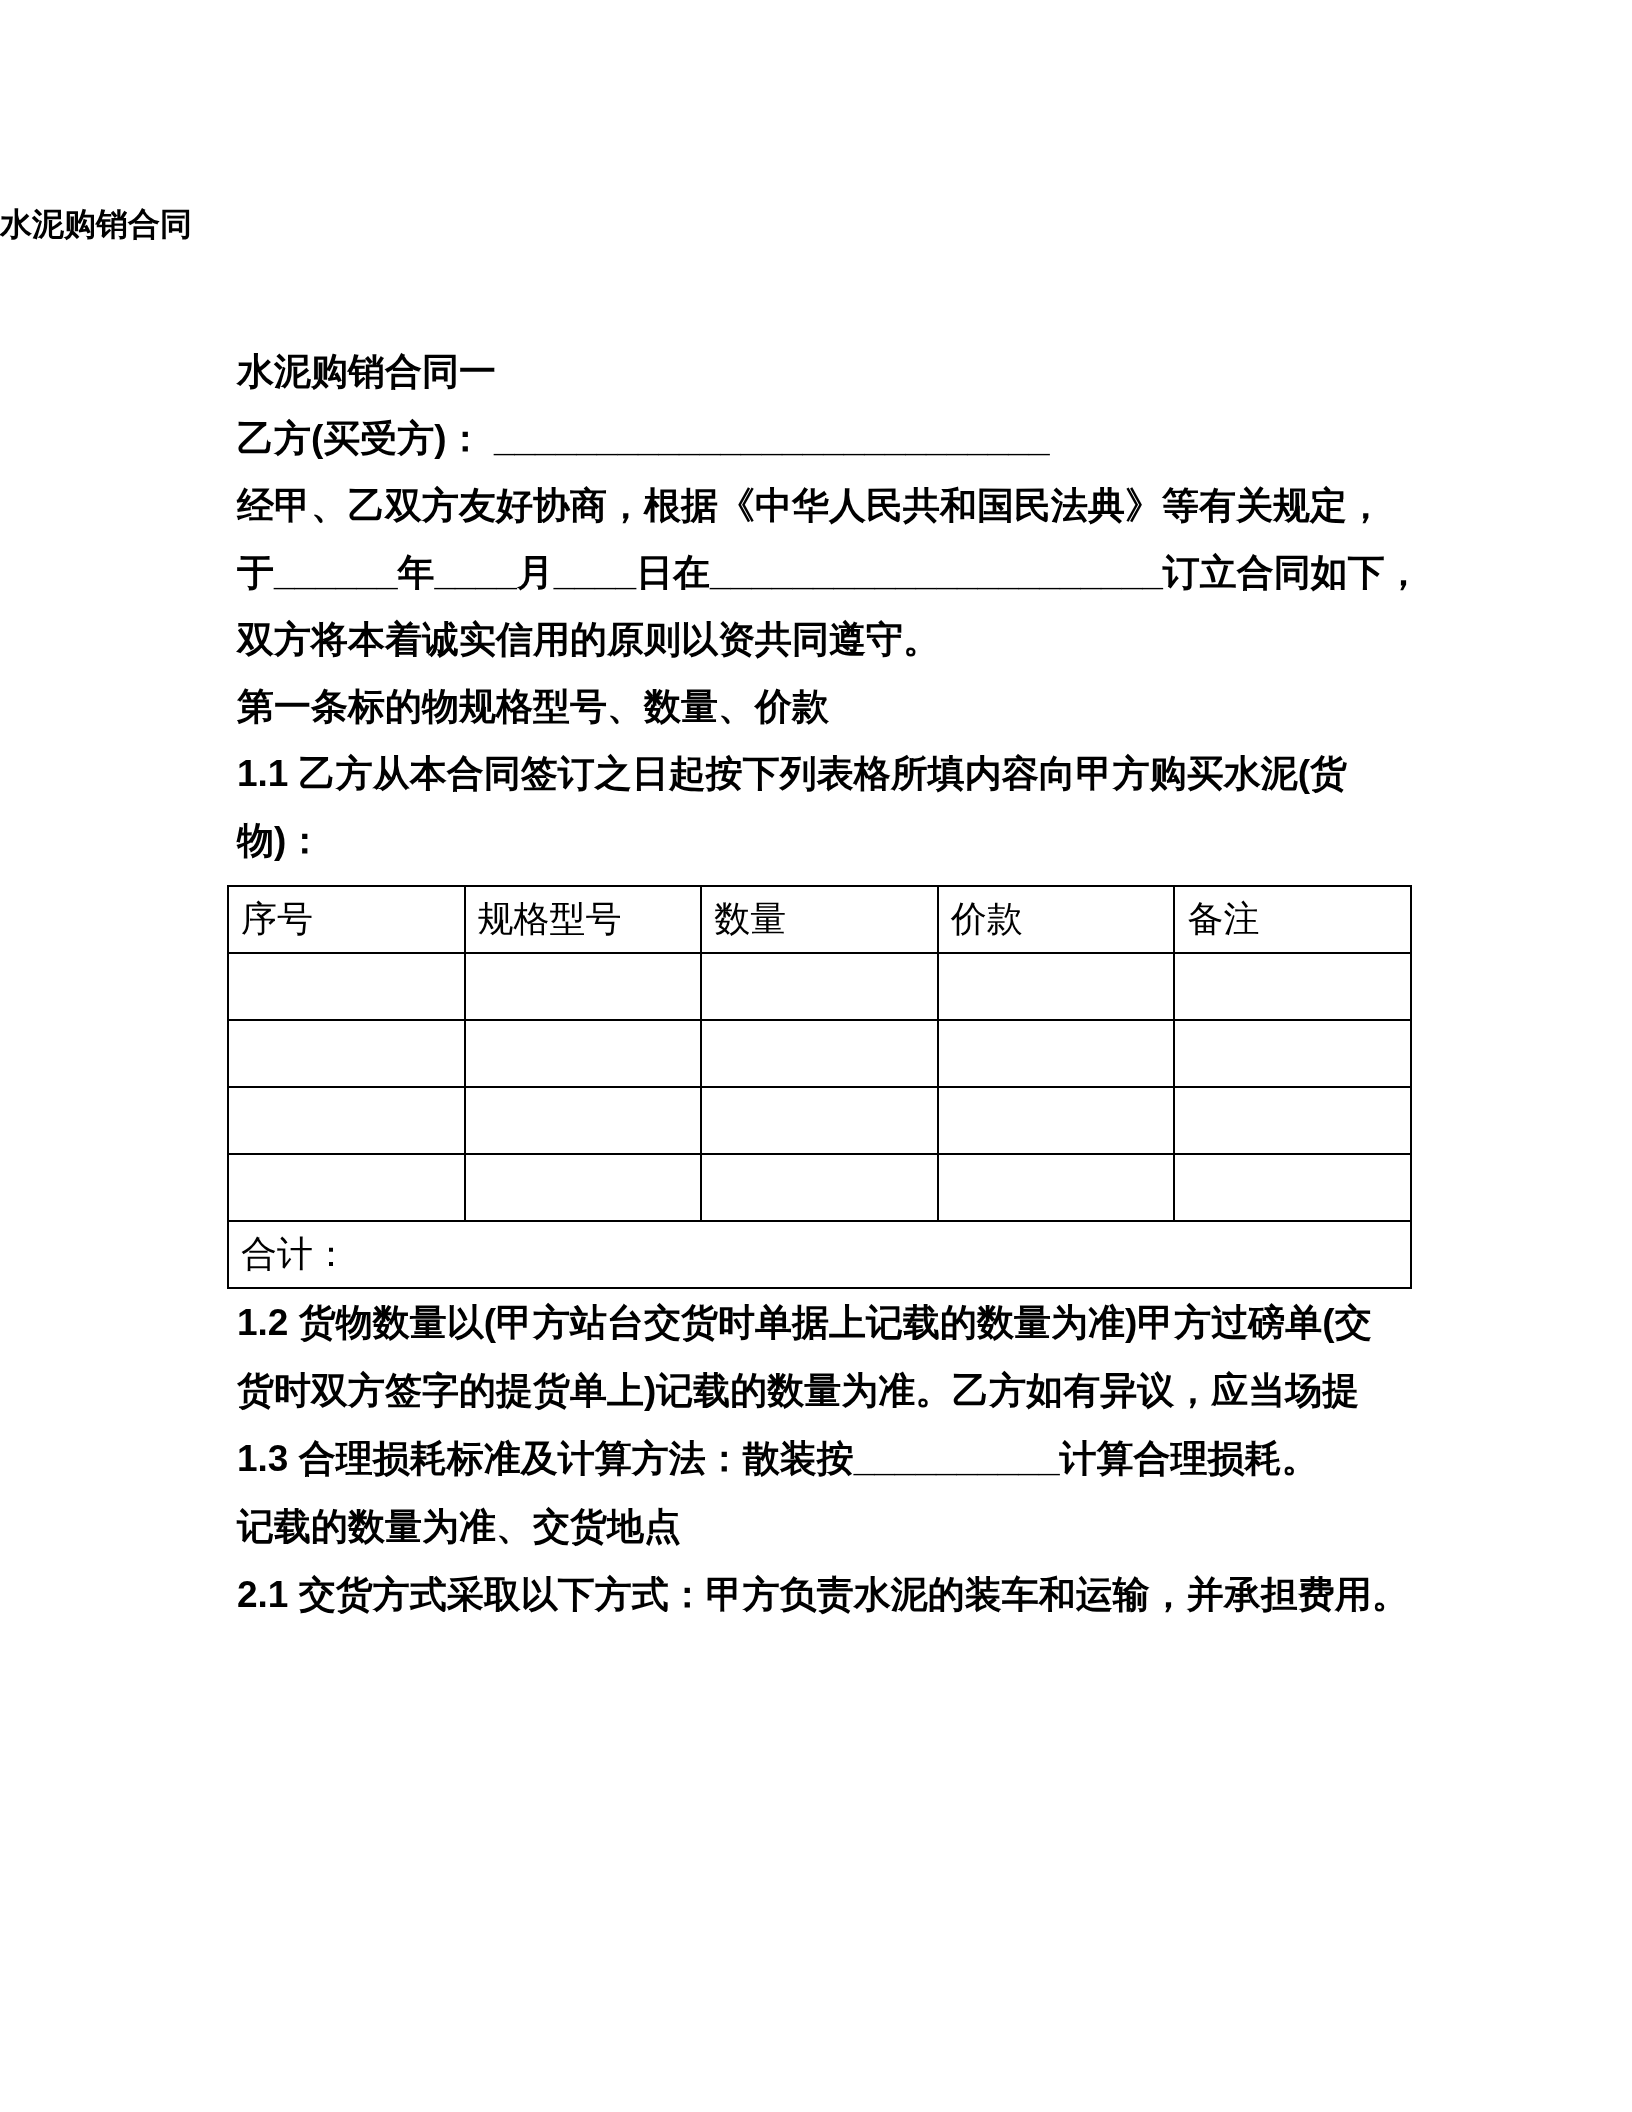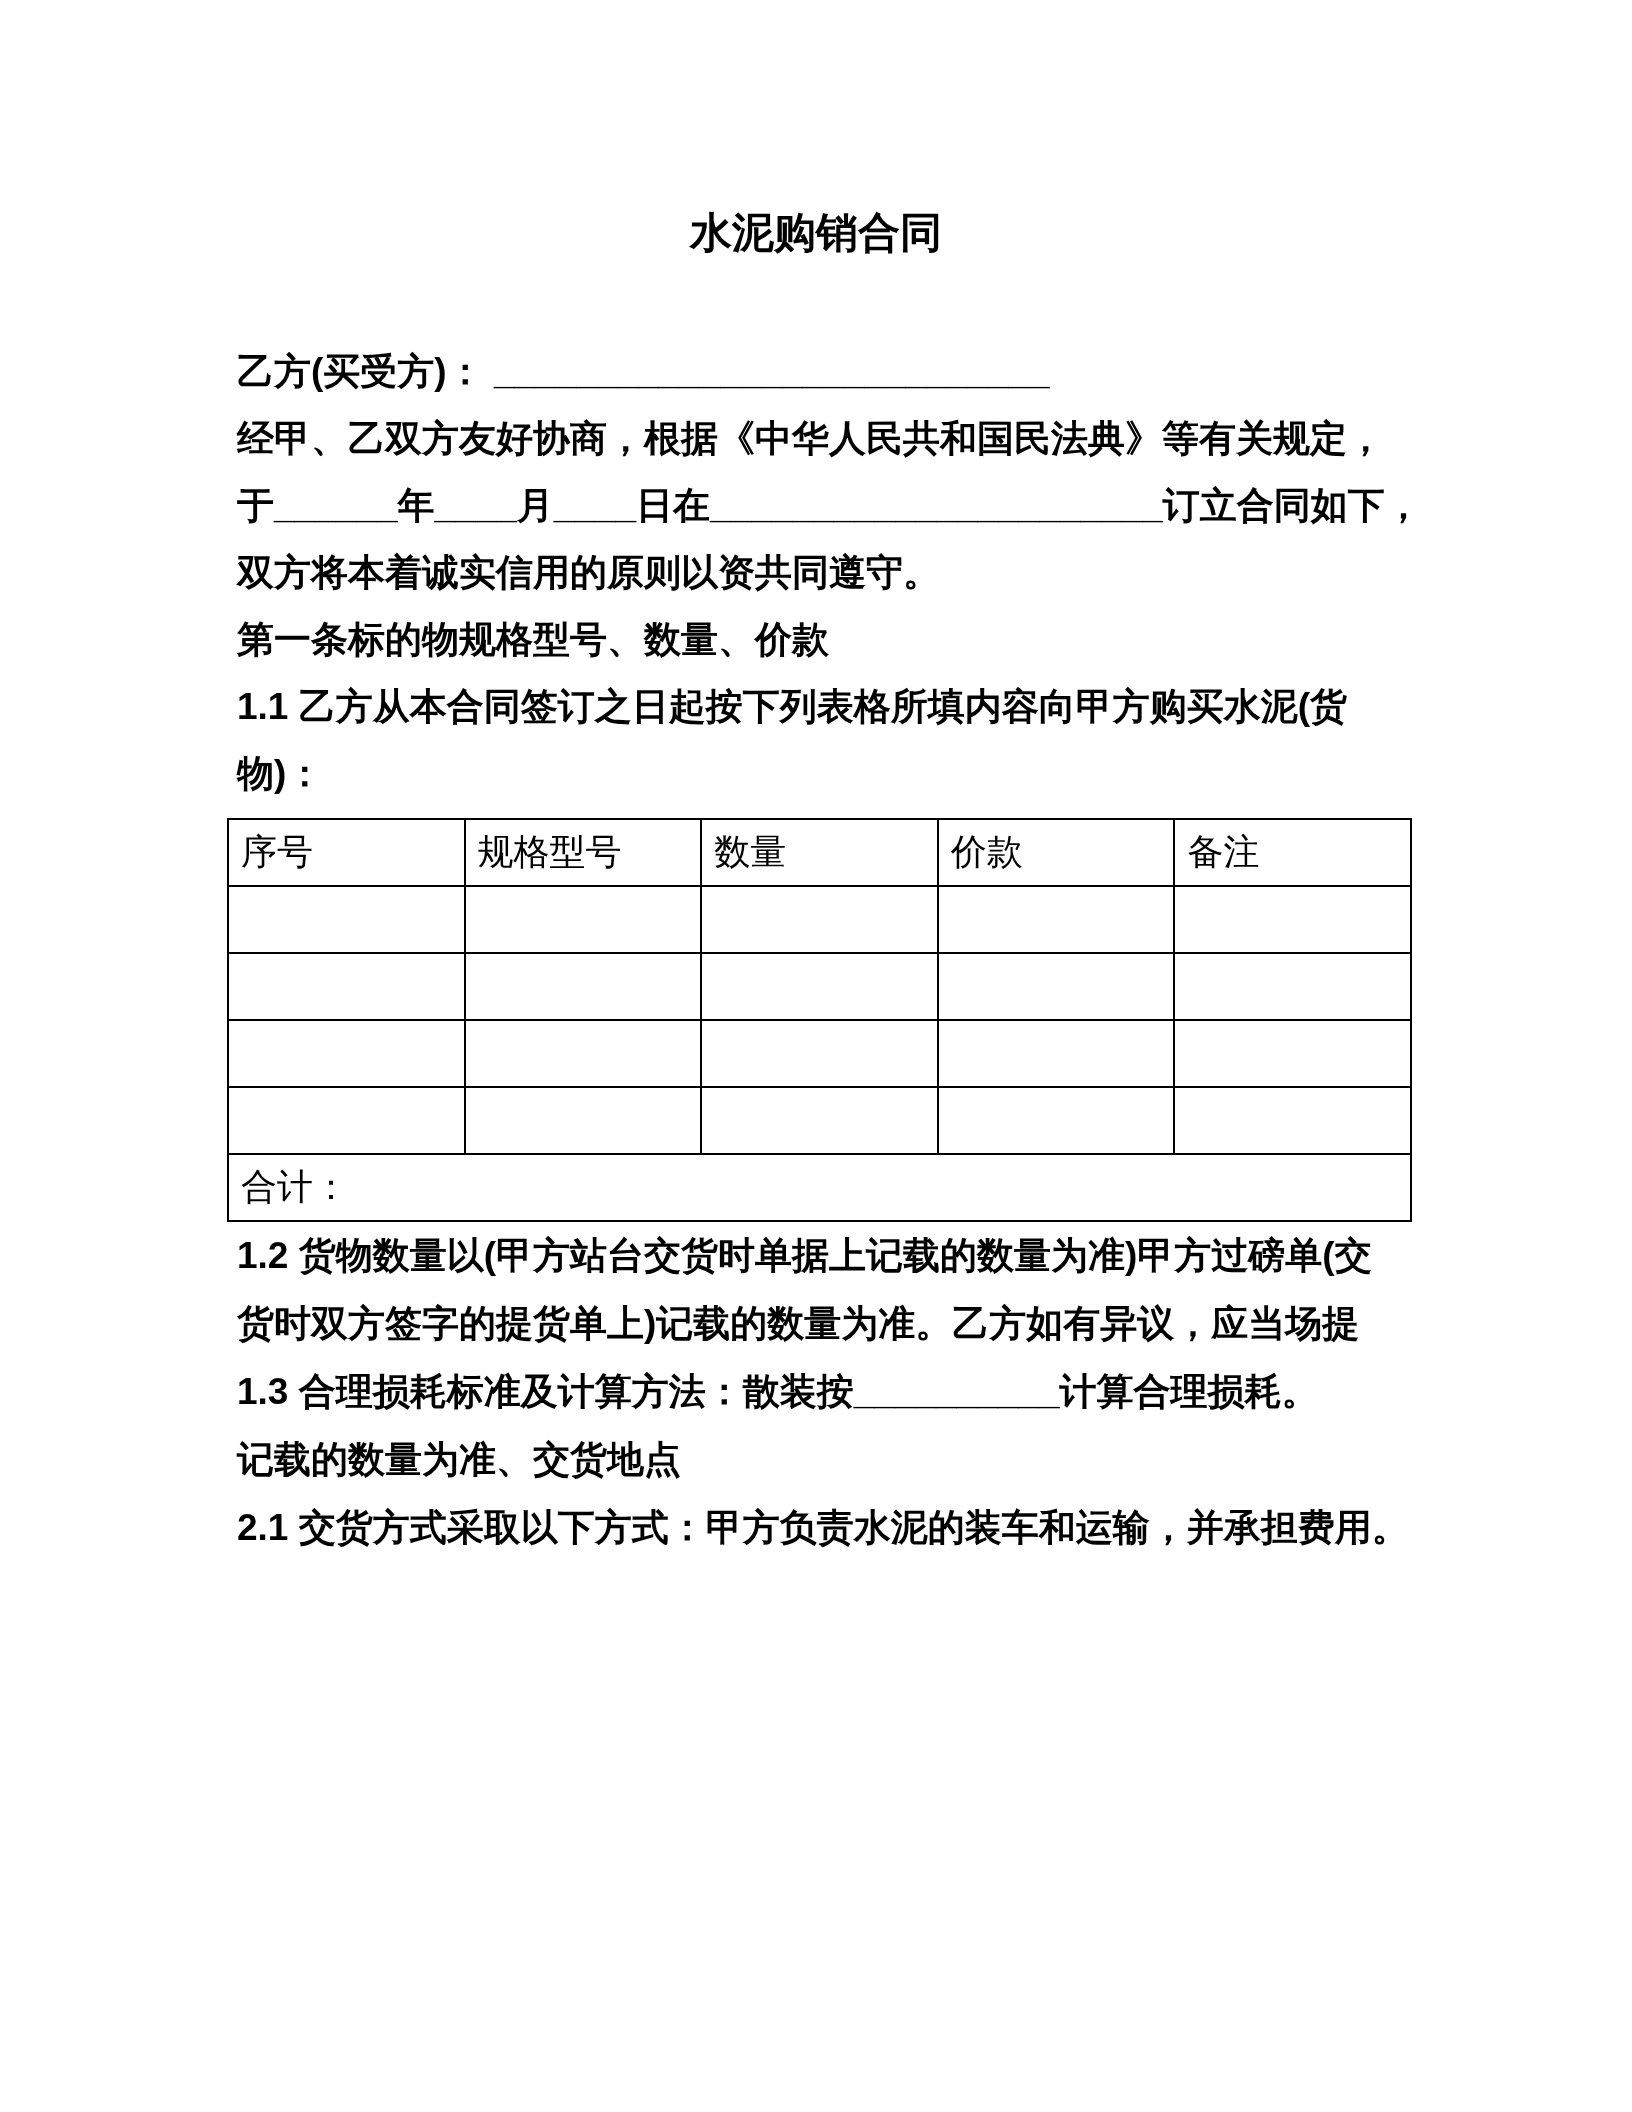--- a/index.html
+++ b/index.html
@@ -14,25 +14,25 @@
     background: #ffffff;
     color: #000000;
     font-family: "Liberation Sans", sans-serif;
     overflow: hidden;
   }
   .doc-title {
     position: absolute;
     left: 0;
     right: 0;
     top: 196px;
-    text-align: center;
-    font-size: 42px;
+    text-align: left;
+    font-size: 32px;
     line-height: 56px;
     font-weight: bold;
-    margin: 9px;
+    margin: 0;
   }
   .body-block {
     position: absolute;
     left: 237px;
     top: 338px;
     width: 1185px;
   }
   .line {
     margin: 0;
     font-size: 37px;
@@ -66,20 +66,21 @@
 </style>
 </head>
 <body>
 
 <div class="page">
 
   <h1 class="doc-title">水泥购销合同</h1>
 
   <div class="body-block">
 
+    <p class="line">水泥购销合同一</p>
     <p class="line">乙方(买受方)：  ___________________________</p>
     <p class="line">经甲、乙双方友好协商，根据《中华人民共和国民法典》等有关规定，</p>
     <p class="line">于______年____月____日在______________________订立合同如下，</p>
     <p class="line">双方将本着诚实信用的原则以资共同遵守。</p>
     <p class="line">第一条标的物规格型号、数量、价款</p>
     <p class="line">1.1 乙方从本合同签订之日起按下列表格所填内容向甲方购买水泥(货</p>
     <p class="line">物)：</p>
 
     <table class="goods-table">
       <colgroup>

